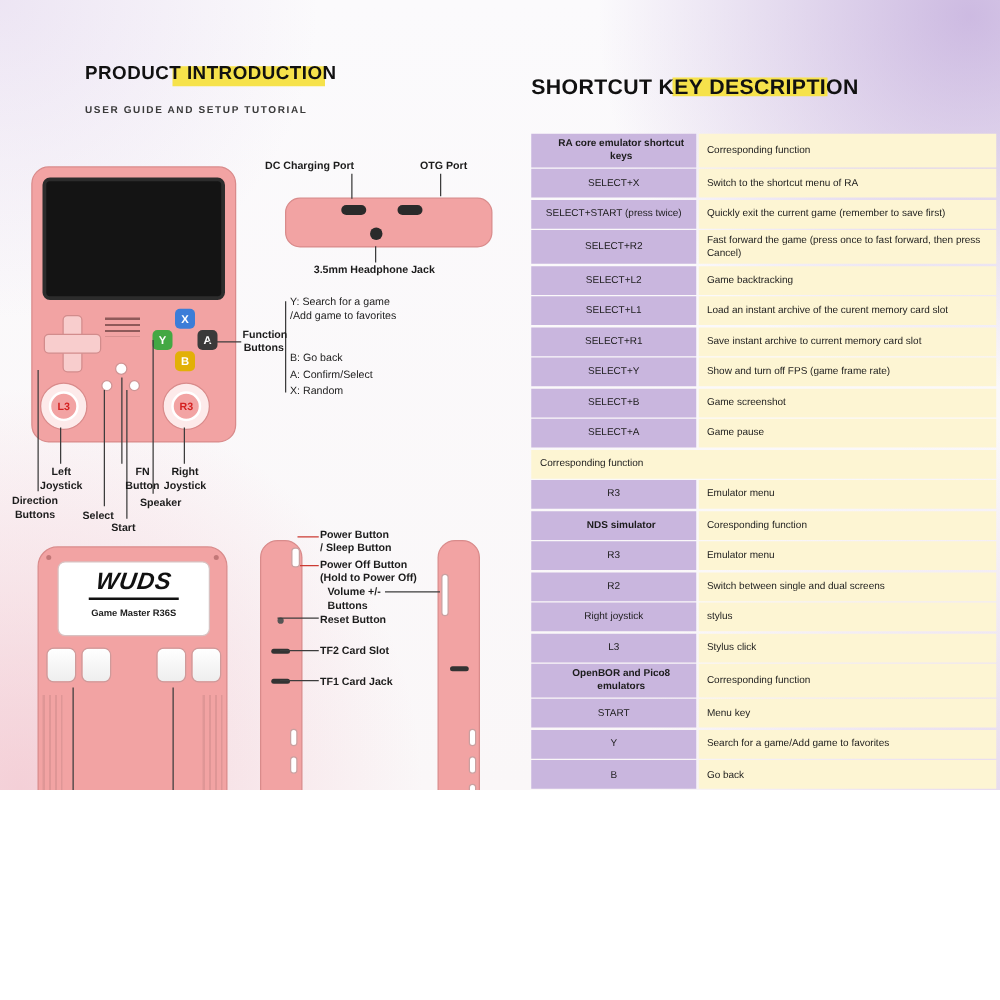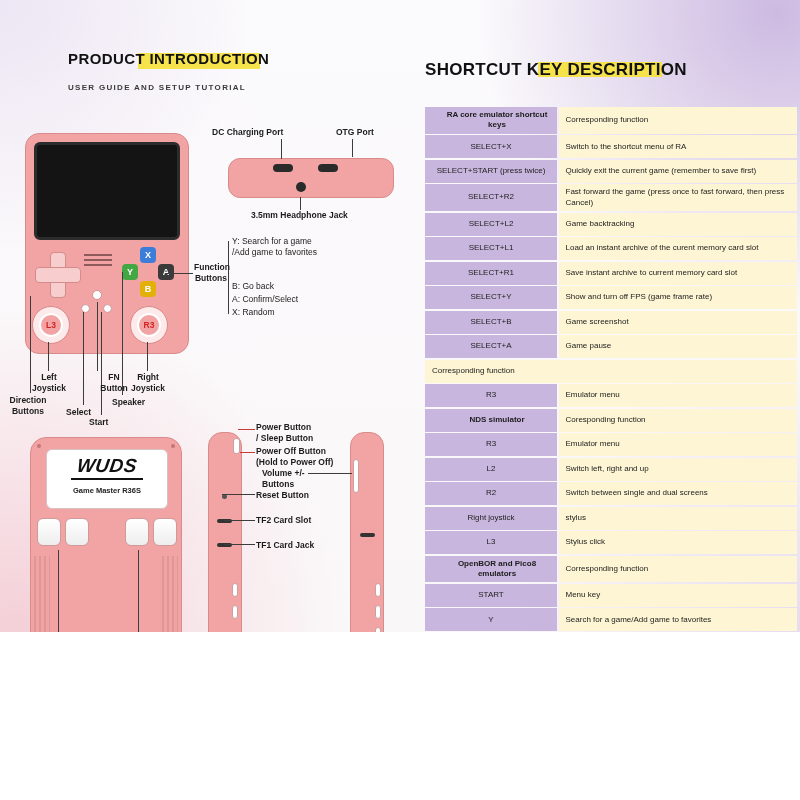--- a/index.html
+++ b/index.html
@@ -259,24 +259,20 @@
       </div>
       <div class="trow">
         <div class="tkey b">NDS simulator</div>
         <div class="tval">Coresponding function</div>
       </div>
       <div class="trow">
         <div class="tkey">R3</div>
         <div class="tval">Emulator menu</div>
       </div>
       <div class="trow">
-        <div class="tkey">L2</div>
-        <div class="tval">Switch left, right and up</div>
-      </div>
-      <div class="trow">
         <div class="tkey">R2</div>
         <div class="tval">Switch between single and dual screens</div>
       </div>
       <div class="trow">
         <div class="tkey">Right joystick</div>
         <div class="tval">stylus</div>
       </div>
       <div class="trow">
         <div class="tkey">L3</div>
         <div class="tval">Stylus click</div>

